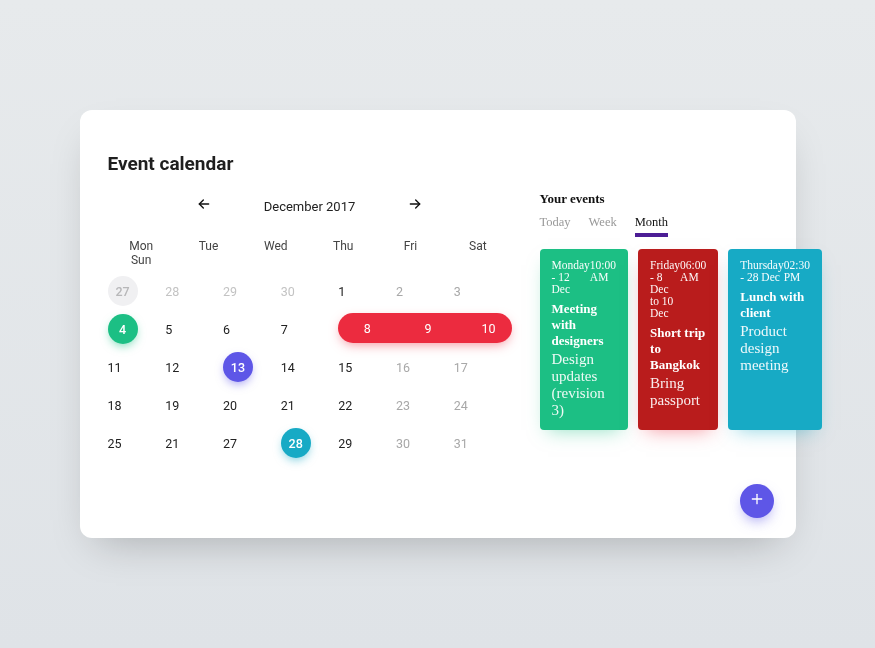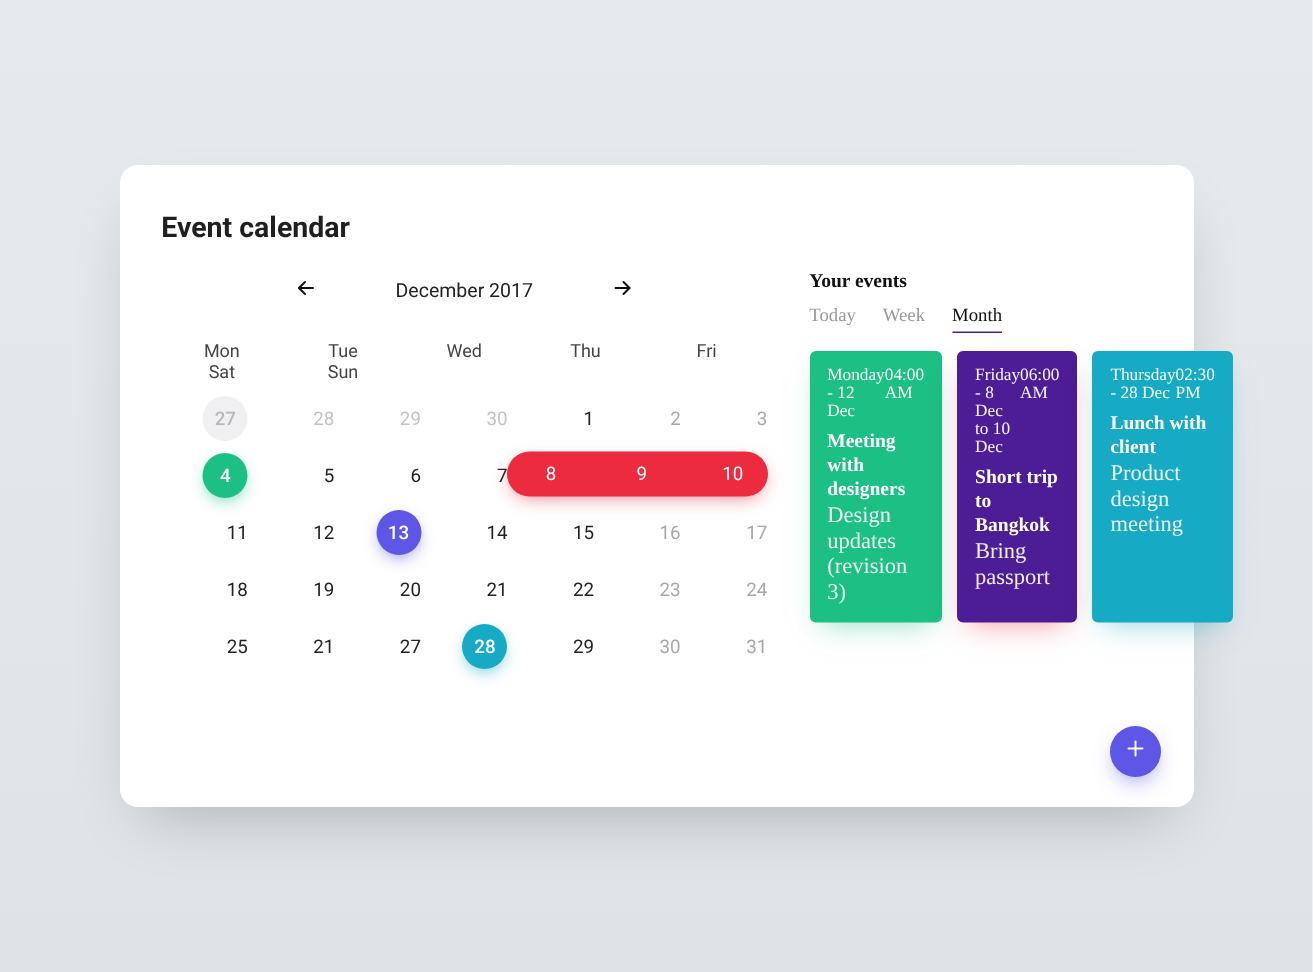--- a/index.html
+++ b/index.html
@@ -6,44 +6,44 @@
   body {
     font-family: -apple-system, BlinkMacSystemFont, "Segoe UI", Roboto, Helvetica, Arial, sans-serif;
     background: linear-gradient(180deg, #e7eaec 0%, #dfe3e7 100%);
     width: 875px; height: 648px;
     display: flex; align-items: center; justify-content: center;
   }
   .card {
     width: 716px; height: 428px;
     background: #fff; border-radius: 12px;
     box-shadow: 0 18px 40px -16px rgba(0,0,0,.25);
-    padding: 30px 28px 22px 28px;
+    padding: 42px 28px 22px 28px;
     position: relative;
     display: flex; flex-direction: column;
   }
   .title { font-size: 19px; font-weight: 700; color: #1f1f1f; margin-bottom: 16px; }
   .body { display: flex; gap: 28px; flex: 1; }
   .calendar { width: 404px; }
   .cal-header {
     display: flex; align-items: center; justify-content: center;
     gap: 50px; height: 30px; margin-bottom: 18px;
   }
   .nav-btn { width: 20px; height: 20px; display:flex; align-items:center; justify-content:center; cursor:pointer; color:#111; }
   .nav-btn svg { width: 16px; height: 16px; stroke: currentColor; }
   .month-label { font-size: 13px; color: #222; }
   .weekdays {
-    display: grid; grid-template-columns: repeat(5, 1fr);
+    display: grid; grid-template-columns: repeat(6, 1fr);
     text-align: center; font-size: 12px; color: #444; margin-bottom: 8px;
   }
   .grid {
     display: grid; grid-template-columns: repeat(7, 1fr);
     row-gap: 6px;
   }
   .cell {
-    height: 32px; display:flex; align-items:center; justify-content:flex-end;
+    height: 32px; display:flex; align-items:center; justify-content:flex-start;
     font-size: 12.5px; color:#222; cursor: pointer;
   }
   .cell.outside { color: #c3c3c3; }
   .cell.weekend { color: #a8a8a8; }
   .cell .dot {
     width: 30px; height: 30px; border-radius: 50%;
     display:flex; align-items:center; justify-content:center;
     color:#fff; font-weight:500;
   }
   .dot.green  { background:#1cbf84; box-shadow:0 4px 10px -2px rgba(28,191,132,.55);}
@@ -56,28 +56,28 @@
     background:#ec2b3f; color:#fff; height:30px; border-radius:15px;
     padding: 0 8px 0 14px; font-size:12.5px;
     box-shadow:0 4px 12px -3px rgba(236,43,63,.55);
   }
   .range span { width: 30px; text-align:center; }
 
   .side { flex:1; min-width:0;font-family:Liberation Serif, serif; }
   .side-title { font-size: 13px; font-weight:600; color:#111; margin-bottom: 8px; }
   .tabs { display:flex; gap:18px; font-size:12.5px; color:#999; margin-bottom: 12px; }
   .tab { cursor:pointer; padding-bottom:3px; }
-  .tab.active { color:#111; border-bottom:1px solid #4c1d95; font-weight:500; }
+  .tab.active { color:#111; border-bottom:4px solid #4c1d95; font-weight:500; }
   .events { display:flex; flex-direction:row; gap:10px; }
   .evt {
     border-radius:4px; padding:10px 12px 11px 12px; color:#fff;
     box-shadow:0 8px 18px -8px rgba(0,0,0,.25);
   }
   .evt.green { background:#1cbf84; box-shadow:0 8px 18px -8px rgba(28,191,132,.5);}
-  .evt.red   { background:#4c1d95; box-shadow:0 8px 18px -8px rgba(236,43,63,.5);}
+  .evt.red   { background:#b91c1c; box-shadow:0 8px 18px -8px rgba(236,43,63,.5);}
   .evt.teal  { background:#17aac5; box-shadow:0 8px 18px -8px rgba(23,170,197,.5);}
   .evt-row1 { display:flex; justify-content:space-between; font-size:11.5px; opacity:.97; margin-bottom:6px;}
   .evt-title { font-size:13px; font-weight:600; margin-bottom:2px;}
   .evt-sub { font-size:15px; opacity:.92; }
 
   .fab {
     position:absolute; right:22px; bottom:20px;
     width:34px; height:34px; border-radius:50%;
     background:#5e56e7; color:#fff; display:flex; align-items:center; justify-content:center;
     box-shadow:0 6px 14px -4px rgba(94,86,231,.6);
@@ -174,21 +174,21 @@
       <div class="side-title">Your events</div>
       <div class="tabs" id="tabs">
           <div class="tab">Today</div>
           <div class="tab">Week</div>
           <div class="tab active">Month</div>
         </div>
       <div class="events" id="events">
           <div class="evt green">
             <div class="evt-row1">
               <span>Monday - 12 Dec</span>
-              <span>04:00 AM</span>
+              <span>10:00 AM</span>
             </div>
             <div class="evt-title">Meeting with designers</div>
             <div class="evt-sub">Design updates (revision 3)</div>
           </div>
           <div class="evt red">
             <div class="evt-row1">
               <span>Friday - 8 Dec to 10 Dec</span>
               <span>06:00 AM</span>
             </div>
             <div class="evt-title">Short trip to Bangkok</div>

